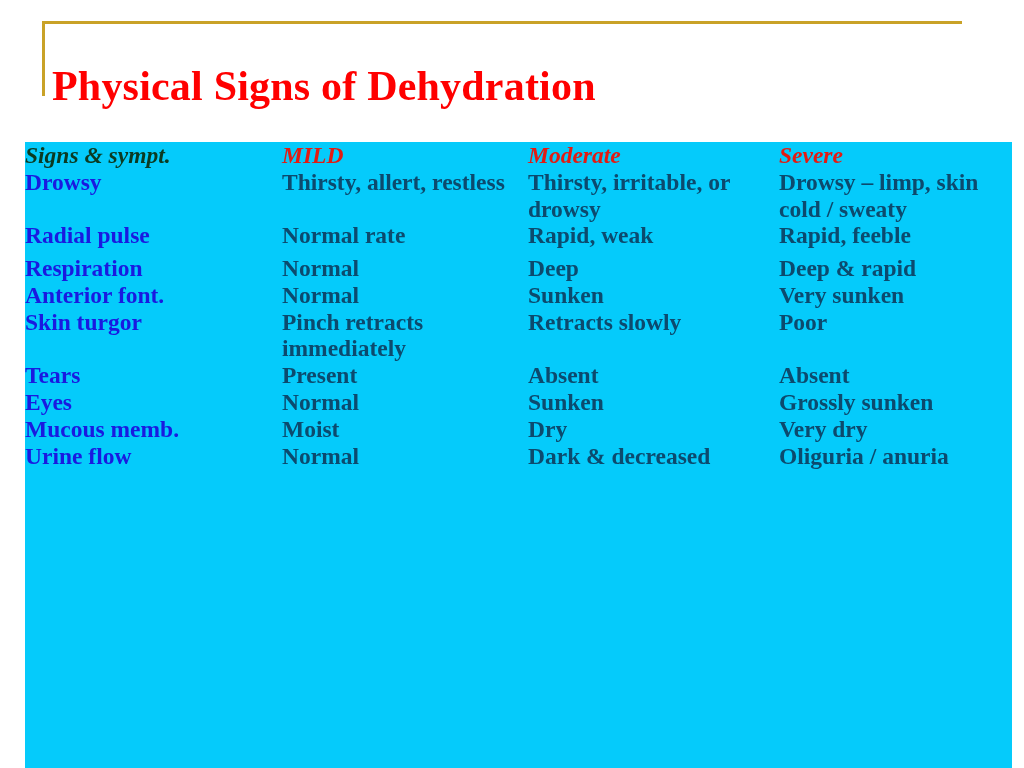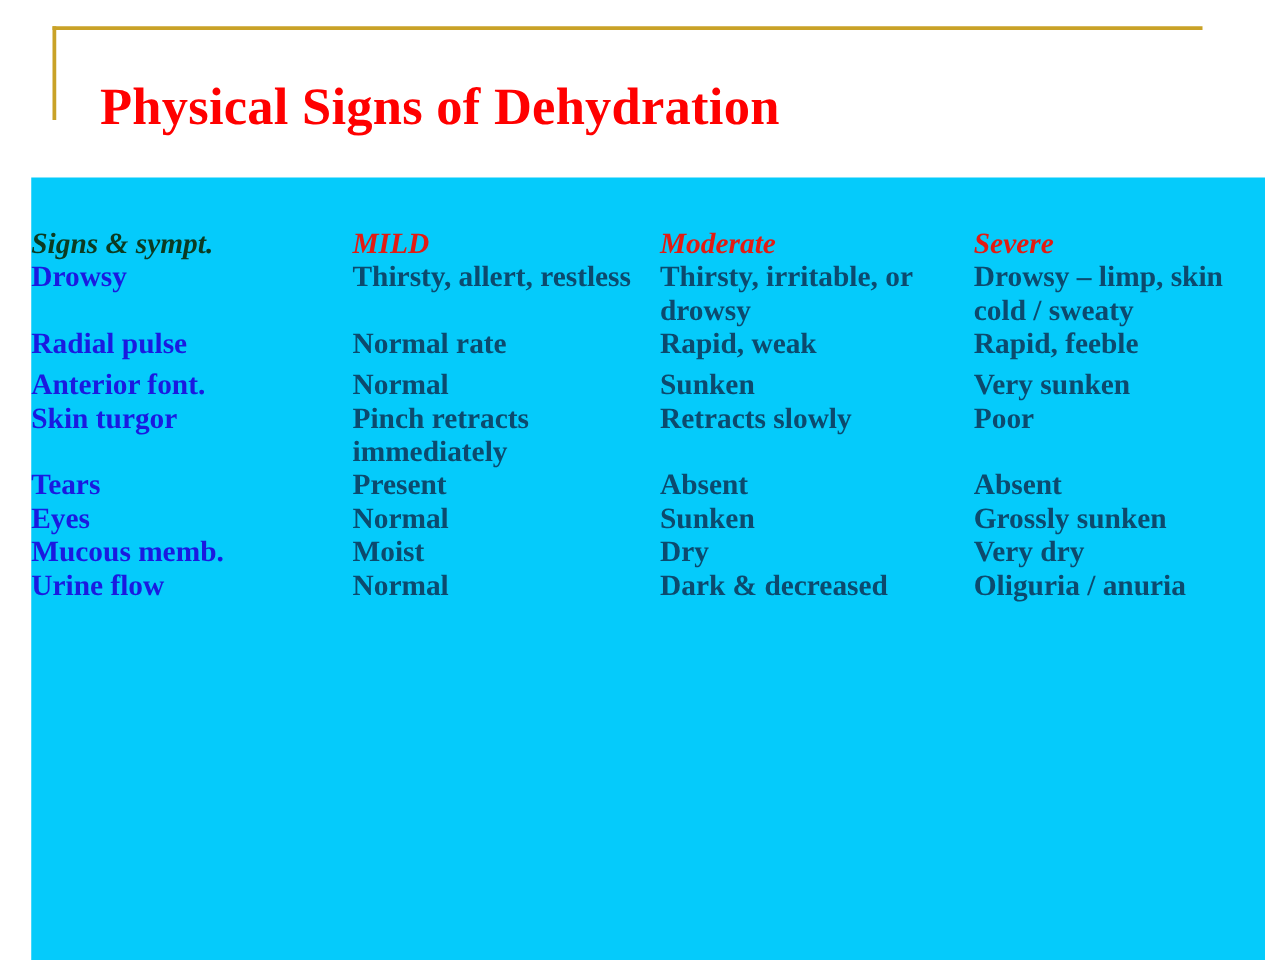--- a/index.html
+++ b/index.html
@@ -38,21 +38,21 @@
     left: 42px;
     top: 21px;
     width: 3px;
     height: 75px;
     background: #C9A227;
   }
 
   
   #slide-title {
     position: absolute;
-    left: 80px;
+    left: 52px;
     top: 34px;
     width: 900px;
     font-family: "Liberation Serif", "DejaVu Serif", serif;
     font-size: 42px;
     font-weight: 700;
     color: #FF0000;
     letter-spacing: 0.2px;
     line-height: 1.18;
     white-space: nowrap;
   }
@@ -68,21 +68,20 @@
   }
 
   
   #signs-table {
     position: absolute;
     left: 0;
     top: 0;
     width: 987px;
     border-collapse: collapse;
     table-layout: fixed;
-    margin-top: 40px;
   }
   #signs-table col.c-label  { width: 257px; }
   #signs-table col.c-mild   { width: 246px; }
   #signs-table col.c-mod    { width: 251px; }
   #signs-table col.c-sev    { width: 233px; }
 
   #signs-table td,
   #signs-table th {
     vertical-align: top;
     text-align: left;
@@ -161,20 +160,26 @@
           <td class="row-label">Radial pulse</td>
           <td class="row-cell">Normal rate</td>
           <td class="row-cell">Rapid, weak</td>
           <td class="row-cell">Rapid, feeble</td>
         </tr>
 
         <tr class="spacer-row">
             <td colspan="4"></td>
           </tr>
 
+        <tr class="data-row tight">
+          <td class="row-label">Respiration</td>
+          <td class="row-cell">Normal</td>
+          <td class="row-cell">Deep</td>
+          <td class="row-cell">Deep &amp; rapid</td>
+        </tr>
 
         <tr class="data-row tight">
           <td class="row-label">Anterior font.</td>
           <td class="row-cell">Normal</td>
           <td class="row-cell">Sunken</td>
           <td class="row-cell">Very sunken</td>
         </tr>
 
         <tr class="data-row">
           <td class="row-label">Skin turgor</td>

